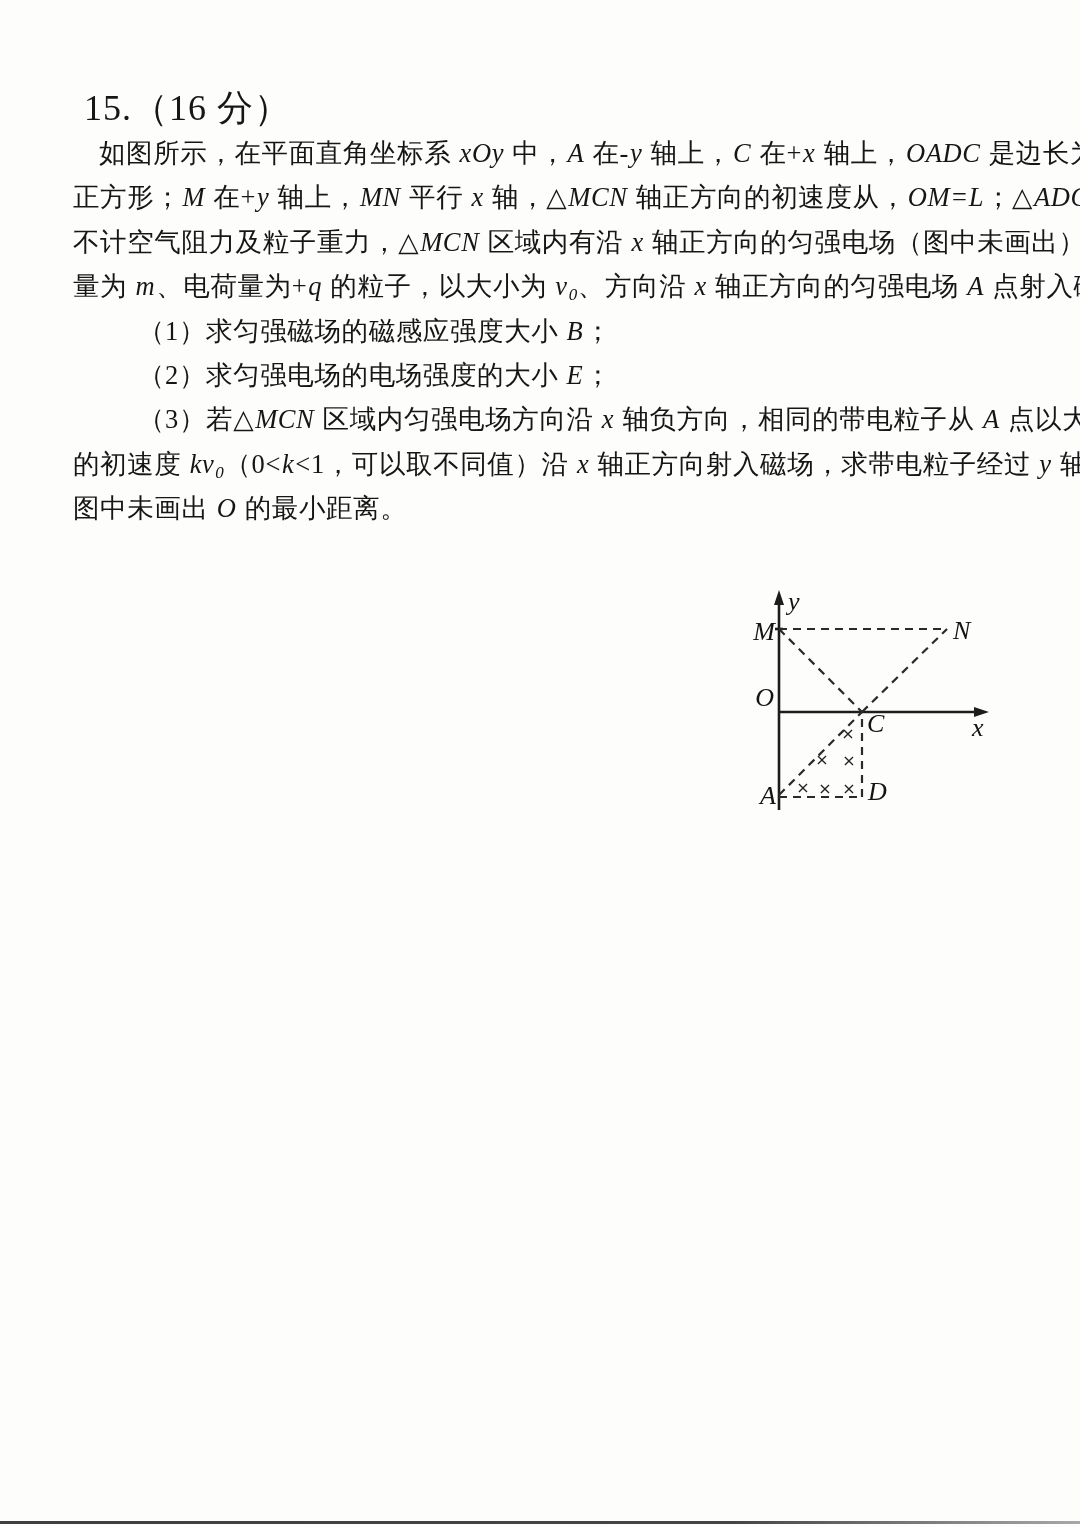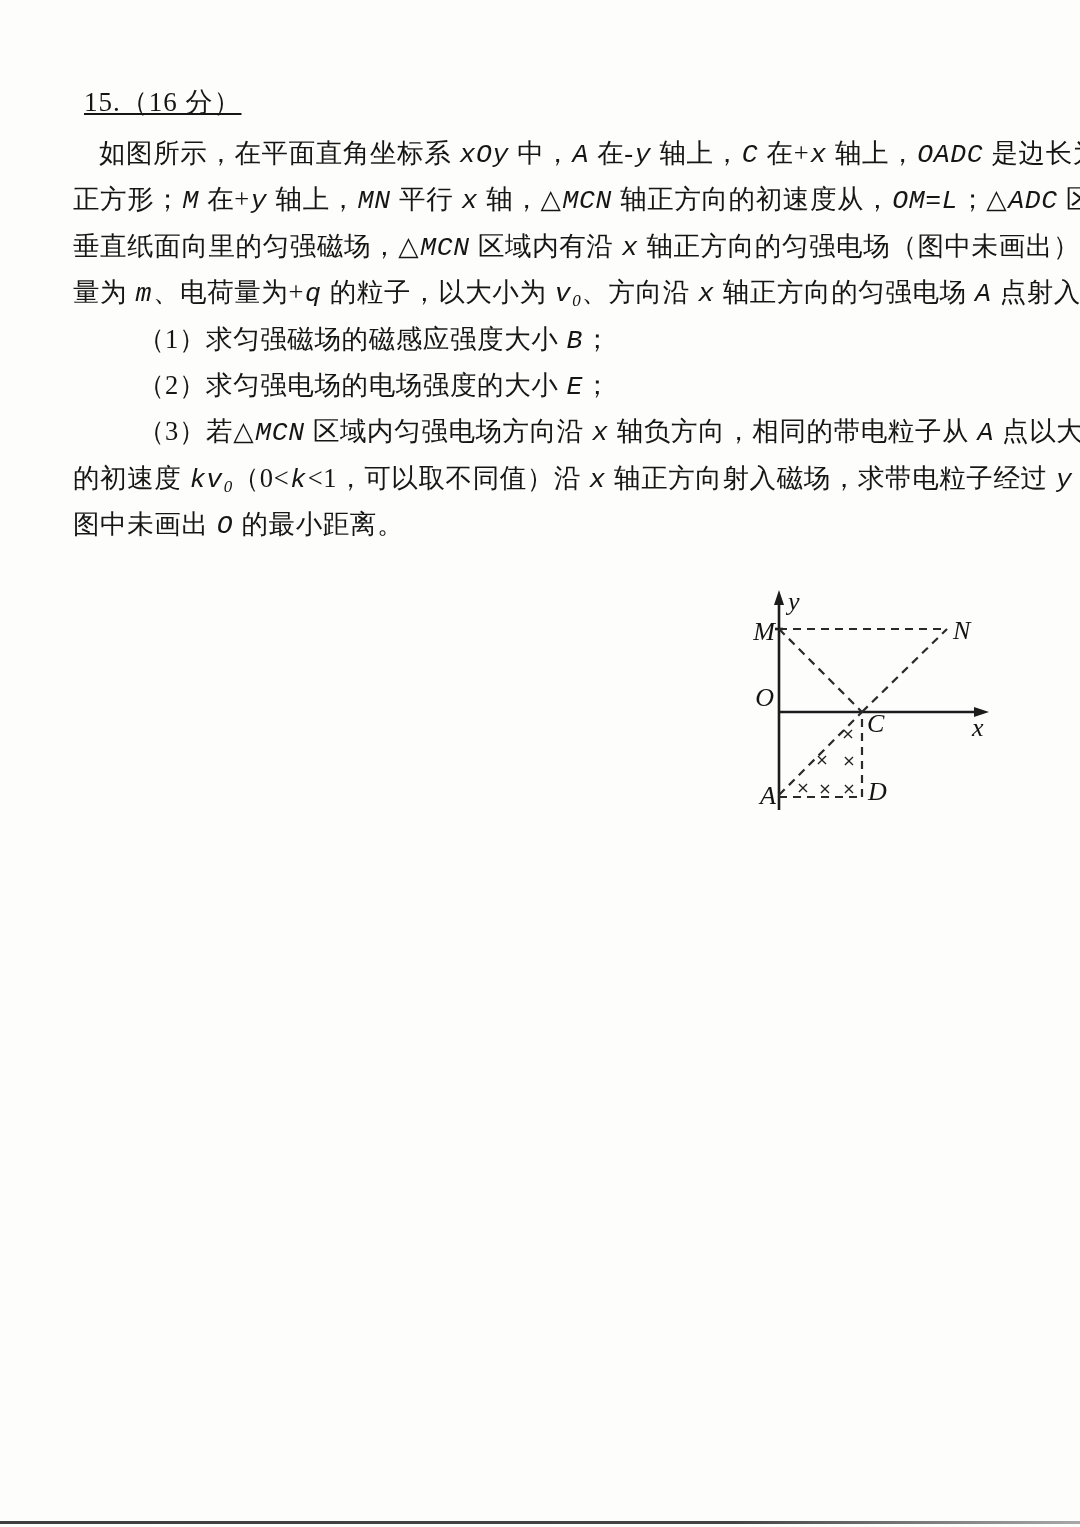--- a/index.html
+++ b/index.html
@@ -16,42 +16,41 @@
     overflow: hidden;
   }
   .page {
     position: absolute;
     inset: 0;
   }
   .problem-number {
     position: absolute;
     left: 84px;
     top: 84px;
-    font-size: 27px;
+    font-size: 36px;
     letter-spacing: 1px;
     white-space: nowrap;
-    text-decoration: underline;
   }
   .text-block {
     position: absolute;
     left: 73px;
     top: 131px;
     width: 934px;
     font-size: 26.5px;
     line-height: 44.4px;
   }
   .line {
     white-space: nowrap;
     letter-spacing: 0.6px;
   }
   .line.indent-para { padding-left: 26px; }
   .line.indent-item { padding-left: 65px; }
   .var {
     font-style: italic;
-    font-family: Liberation Mono, monospace;
+    font-family: Liberation Serif, serif;
     padding: 0 1px;
   }
   sub.subscript {
     font-size: 17px;
     line-height: 0;
     vertical-align: -5px;
     font-style: italic;
   }
   .diagram {
     position: absolute;
@@ -97,21 +96,21 @@
 </head>
 <body>
 
 <div class="page">
 
   <div class="problem-number">15.（16 分）</div>
 
   <div class="text-block">
       <div class="line indent-para"><span>如图所示，在平面直角坐标系 </span><span class="var">xOy</span><span> 中，</span><span class="var">A</span><span> 在-</span><span class="var">y</span><span> 轴上，</span><span class="var">C</span><span> 在+</span><span class="var">x</span><span> 轴上，</span><span class="var">OADC</span><span> 是边长为 </span></div>
       <div class="line"><span>正方形；</span><span class="var">M</span><span> 在+</span><span class="var">y</span><span> 轴上，</span><span class="var">MN</span><span> 平行 </span><span class="var">x</span><span> 轴，△</span><span class="var">MCN</span><span> 轴正方向的初速度从，</span><span class="var">OM=L</span><span>；△</span><span class="var">ADC</span><span> 区域内有</span></div>
-      <div class="line"><span>垂直纸面向里的匀强磁场，△</span><span class="var">MCN</span><span> 区域内有沿 </span><span class="var">x</span><span> 轴正方向的匀强电场（图中未画出）。一质</span></div>
+      <div class="line"><span>不计空气阻力及粒子重力，△</span><span class="var">MCN</span><span> 区域内有沿 </span><span class="var">x</span><span> 轴正方向的匀强电场（图中未画出）。一质</span></div>
       <div class="line"><span>量为 </span><span class="var">m</span><span>、电荷量为+</span><span class="var">q</span><span> 的粒子，以大小为 </span><span class="var">v</span><sub class="subscript">0</sub><span>、方向沿 </span><span class="var">x</span><span> 轴正方向的匀强电场 </span><span class="var">A</span><span> 点射入磁场，从</span></div>
       <div class="line indent-item"><span>（1）求匀强磁场的磁感应强度大小 </span><span class="var">B</span><span>；</span></div>
       <div class="line indent-item"><span>（2）求匀强电场的电场强度的大小 </span><span class="var">E</span><span>；</span></div>
       <div class="line indent-item"><span>（3）若△</span><span class="var">MCN</span><span> 区域内匀强电场方向沿 </span><span class="var">x</span><span> 轴负方向，相同的带电粒子从 </span><span class="var">A</span><span> 点以大小不同</span></div>
       <div class="line"><span>的初速度 </span><span class="var">kv</span><sub class="subscript">0</sub><span>（0&lt;</span><span class="var">k</span><span>&lt;1，可以取不同值）沿 </span><span class="var">x</span><span> 轴正方向射入磁场，求带电粒子经过 </span><span class="var">y</span><span> 轴的位</span></div>
       <div class="line"><span>图中未画出 </span><span class="var">O</span><span> 的最小距离。</span></div>
     </div>
 
   <div class="diagram">
     <svg width="300" height="240" viewBox="0 0 300 240" xmlns="http://www.w3.org/2000/svg">

